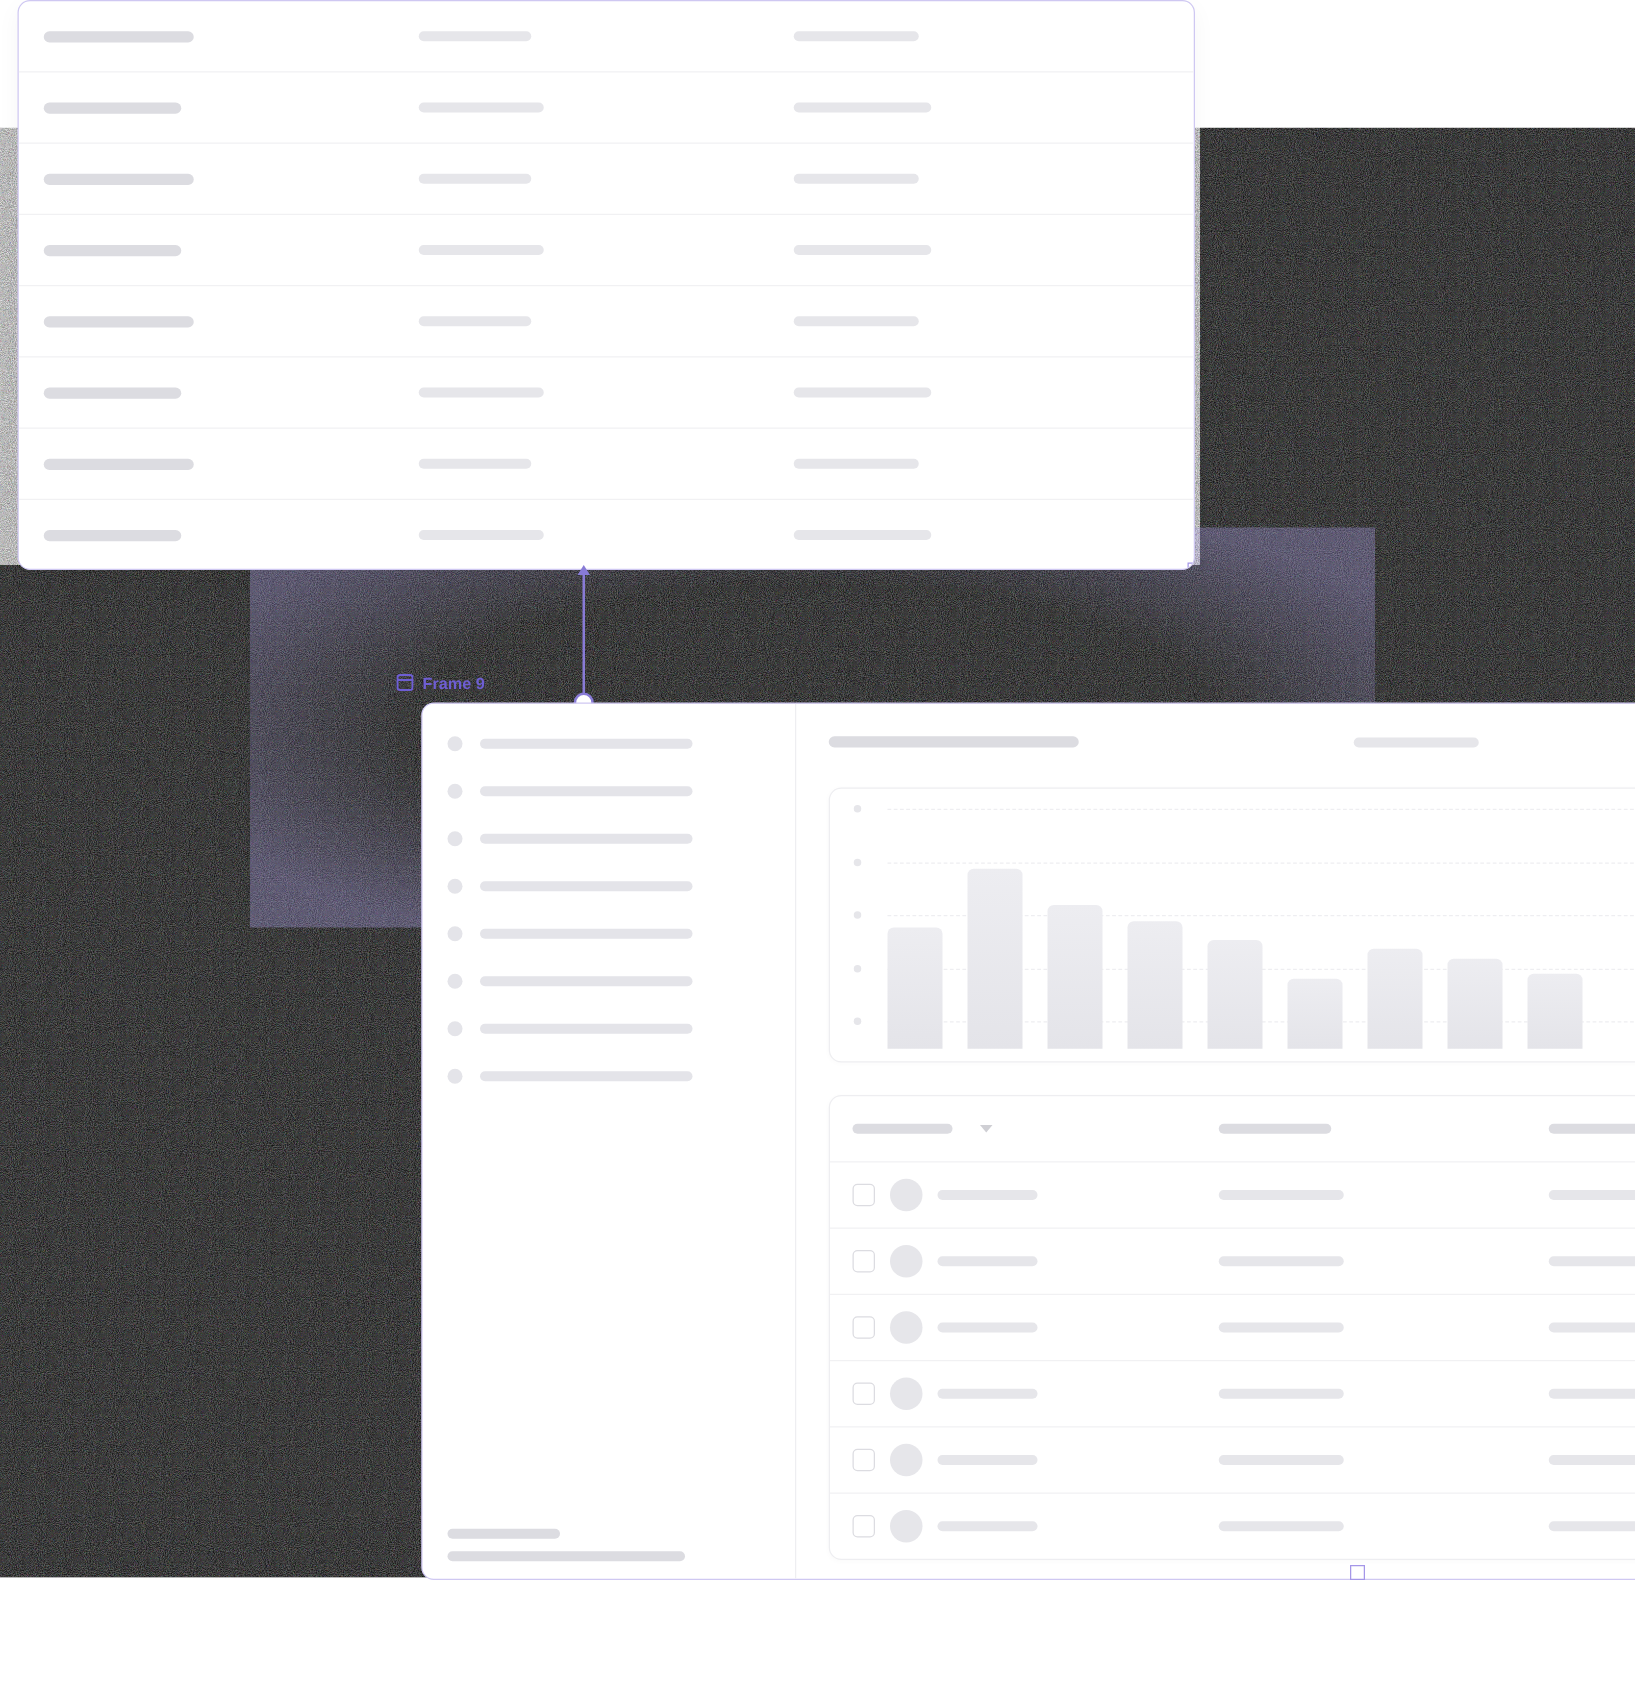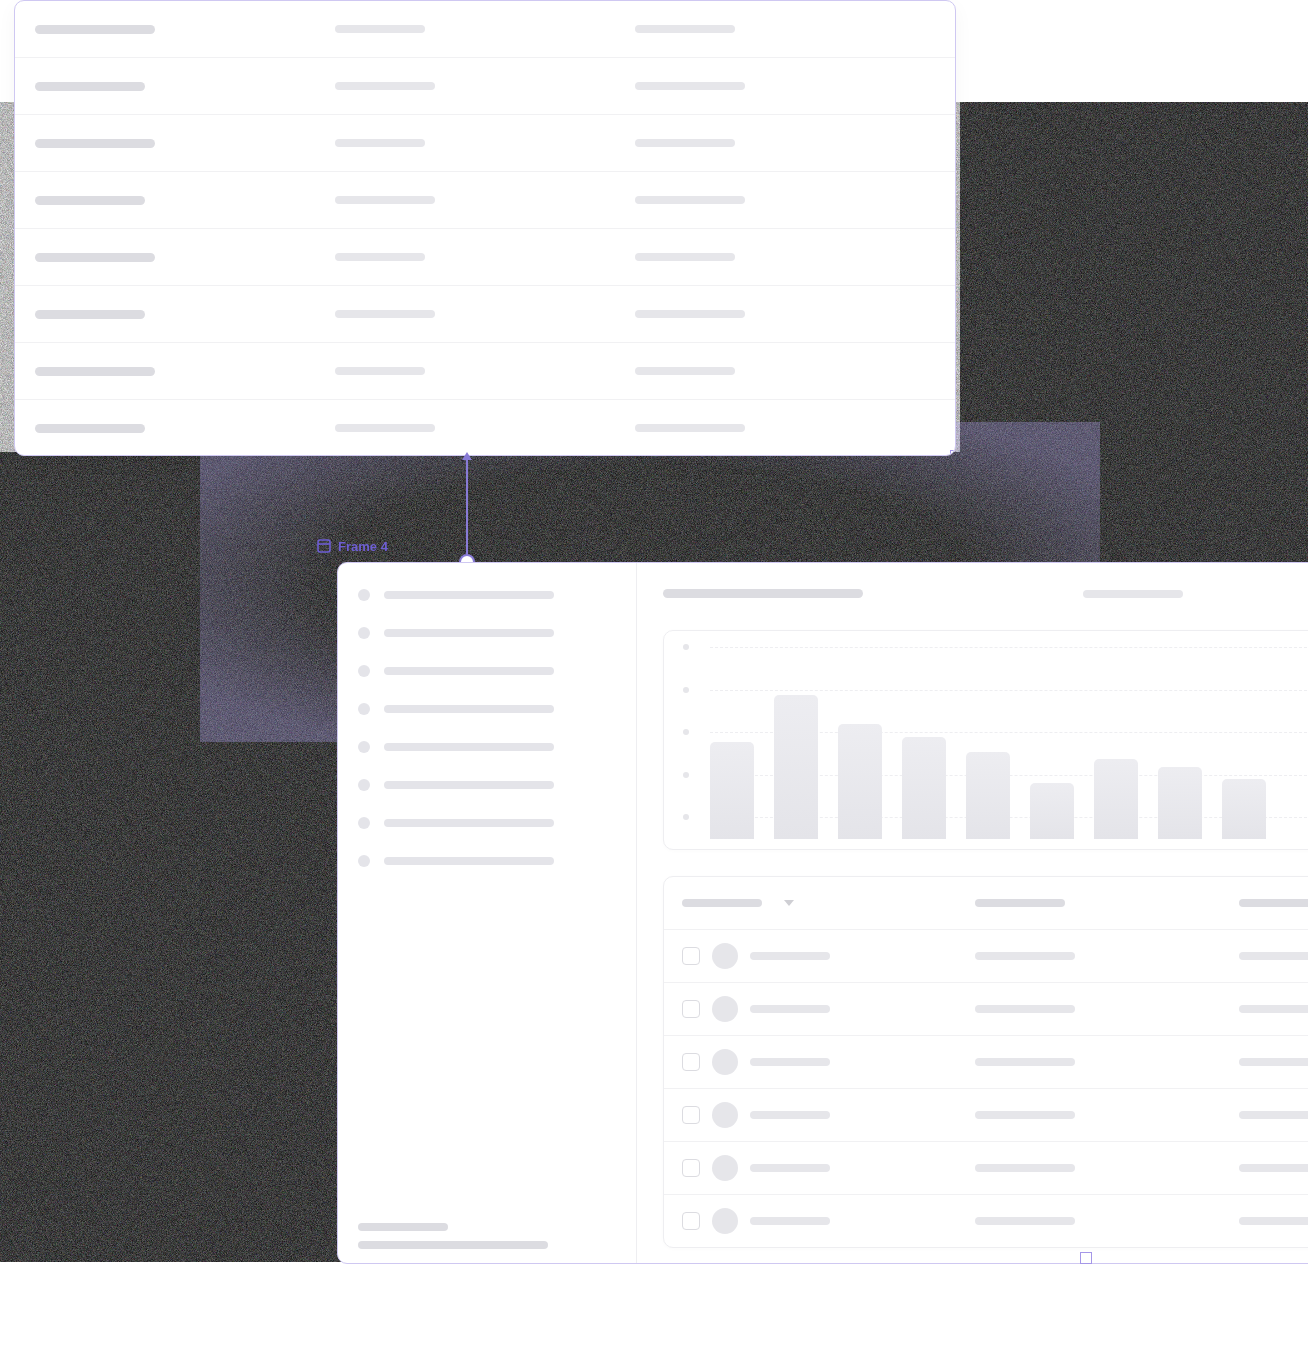--- a/index.html
+++ b/index.html
@@ -395,21 +395,21 @@
   <div class="handle"></div>
 </div>
 
 <div class="frame-label">
   <span class="hash">
     <svg width="14" height="14" viewBox="0 0 14 14">
       <rect x="1" y="1" width="12" height="12" rx="2" fill="none" stroke="#6e5ed3" stroke-width="1.6"></rect>
       <line x1="1" y1="5" x2="13" y2="5" stroke="#6e5ed3" stroke-width="1.6"></line>
     </svg>
   </span>
-  <span>Frame 4</span>
+  <span>Frame 9</span>
 </div>
 
 <div class="frame2">
 
   <div class="sidebar">
     <div class="side-item">
         <div class="dot"></div>
         <div class="side-bar-line"></div>
       </div>
     <div class="side-item">

